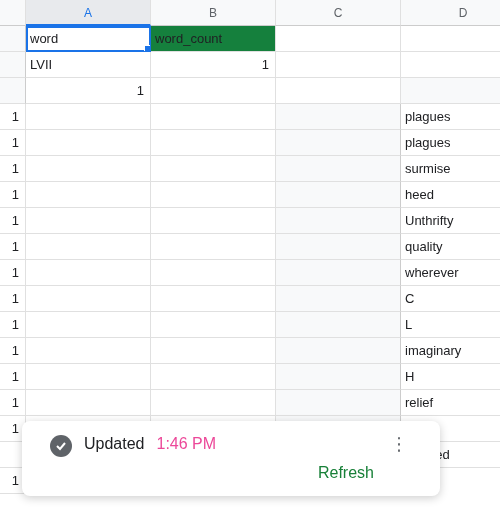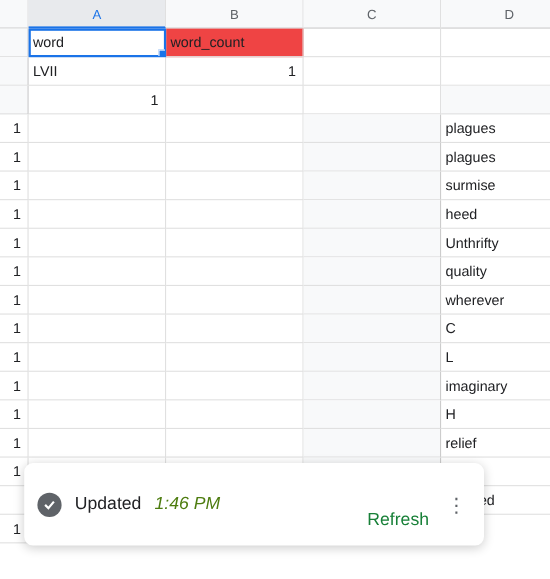--- a/index.html
+++ b/index.html
@@ -85,44 +85,43 @@
     }
     .toast {
       position: absolute;
       left: 22px;
       right: 60px;
       bottom: 30px;
       background: #fff;
       border-radius: 8px;
       box-shadow: 0 2px 10px rgba(0,0,0,0.2);
       display: flex;
-      align-items: center;
-      padding: 14px 12px;
+      align-items: flex-start;
+      padding: 14px 28px;
       gap: 12px;
       font-size: 16px;
       z-index: 10;
     }
     .check-circle {
       width: 22px;
       height: 22px;
       border-radius: 50%;
       background: #5f6368;
       display: flex;
       align-items: center;
       justify-content: center;
       color: #fff;
       font-size: 13px;
       flex-shrink: 0;
     }
     .toast-text {
       color: #202124;
     }
     .toast-time {
-      color: #4d7c0f;
-      font-style: italic;
+      color: #ec4899;
     }
     .toast-refresh {
       color: #188038;
       font-weight: 500;
       cursor: pointer;
       margin-left: auto;
       margin-top: 29px;
     }
     .more-dots {
       color: #5f6368;
@@ -138,21 +137,21 @@
 
 <div class="sheet">
   <div class="corner"></div>
   <div class="col-header highlighted">A</div>
   <div class="col-header">B</div>
   <div class="col-header">C</div>
   <div class="col-header">D</div>
 
   <div class="row-header"></div>
   <div class="cell active">word</div>
-  <div class="cell" style="background:#ef4444">word_count</div>
+  <div class="cell" style="background:#15803d">word_count</div>
   <div class="cell"></div>
   <div class="cell"></div>
 <div class="row-header"></div>
     <div class="cell zebra">LVII</div>
     <div class="cell num zebra">1</div>
     <div class="cell"></div>
     <div class="cell"></div>
     <div class="row-header"></div>
     <div class="cell num ">1</div>
     <div class="cell"></div>

